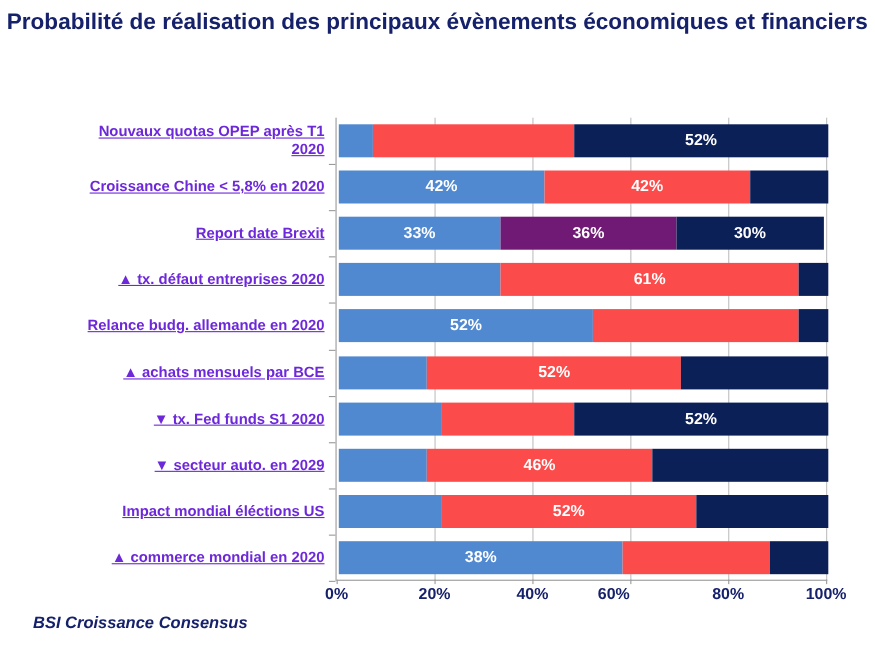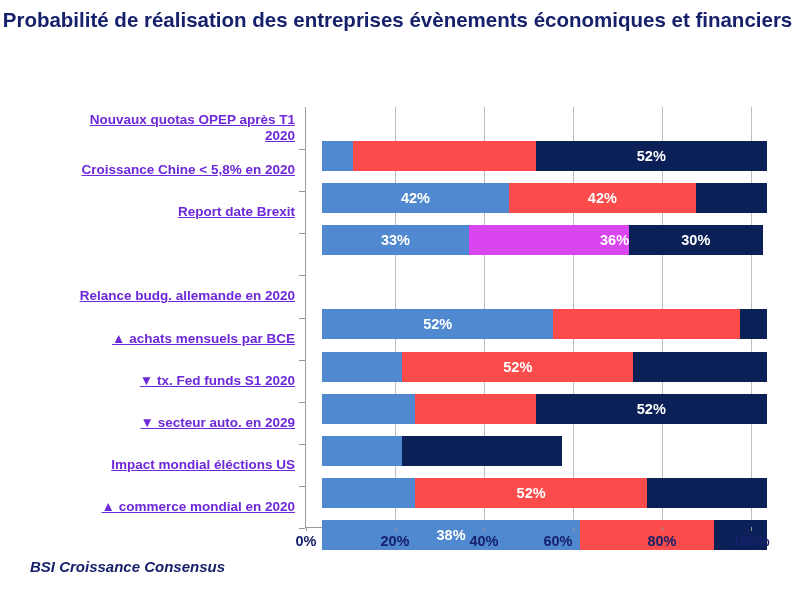--- a/index.html
+++ b/index.html
@@ -123,26 +123,25 @@
     text-align: right;
     font-size: 13.5px;
     font-weight: bold;
     line-height: 16px;
     color: #6d28d9;
     white-space: pre-line;
     text-decoration: underline;
   }
   .bar-track {
     position: absolute;
-    left: 322px;
+    left: 308px;
     width: 453px;
     height: 30px;
     top: 6px;
     display: flex;
-    margin-top: 28px;
   }
   .seg {
     height: 30px;
     display: flex;
     align-items: center;
     justify-content: center;
     font-size: 14.5px;
     font-weight: bold;
     color: #ffffff;
     overflow: hidden;
@@ -183,21 +182,21 @@
     font-weight: bold;
     font-style: italic;
     color: #16216b;
   }
 </style>
 </head>
 <body>
 
 <div id="chart-root">
 
-  <div class="chart-title">Probabilité de réalisation des entreprises évènements
+  <div class="chart-title">Probabilité de réalisation des principaux évènements
 économiques et financiers</div>
 
 
   <div class="axis-line-left"></div>
   <div class="plot-area" id="plot-area">
       <div class="grid-line" style="left: 89px;"></div>
       <div class="grid-line" style="left: 178px;"></div>
       <div class="grid-line" style="left: 267px;"></div>
       <div class="grid-line" style="left: 356px;"></div>
       <div class="grid-line" style="left: 445px;"></div>
@@ -227,26 +226,36 @@
           </div>
           <div class="seg" style="width: 71.2px; background: rgb(12, 32, 88);"></div>
         </div>
       </div>
       <div class="bar-row" style="top: 84.2px; height: 42.1px;">
         <div class="row-label">Report date Brexit</div>
         <div class="bar-track" style="top: 6.05px;">
           <div class="seg" style="width: 146.85px; background: rgb(80, 137, 208);">
             <span class="seg-label">33%</span>
           </div>
-          <div class="seg" style="width: 160.2px; background: #d946ef; justify-content: flex-end;">
+          <div class="seg" style="width: 160.2px; background: #701a75;">
             <span class="seg-label">36%</span>
           </div>
           <div class="seg" style="width: 133.5px; background: rgb(12, 32, 88);">
             <span class="seg-label">30%</span>
           </div>
+        </div>
+      </div>
+      <div class="bar-row" style="top: 126.3px; height: 42.1px;">
+        <div class="row-label">▲ tx. défaut entreprises 2020</div>
+        <div class="bar-track" style="top: 6.05px;">
+          <div class="seg" style="width: 146.85px; background: rgb(80, 137, 208);"></div>
+          <div class="seg" style="width: 271.45px; background: rgb(251, 75, 75);">
+            <span class="seg-label">61%</span>
+          </div>
+          <div class="seg" style="width: 26.7px; background: rgb(12, 32, 88);"></div>
         </div>
       </div>
       <div class="bar-row" style="top: 168.4px; height: 42.1px;">
         <div class="row-label">Relance budg. allemande en 2020</div>
         <div class="bar-track" style="top: 6.05px;">
           <div class="seg" style="width: 231.4px; background: rgb(80, 137, 208);">
             <span class="seg-label">52%</span>
           </div>
           <div class="seg" style="width: 186.9px; background: rgb(251, 75, 75);"></div>
           <div class="seg" style="width: 26.7px; background: rgb(12, 32, 88);"></div>
@@ -269,20 +278,23 @@
           <div class="seg" style="width: 120.15px; background: rgb(251, 75, 75);"></div>
           <div class="seg" style="width: 231.4px; background: rgb(12, 32, 88);">
             <span class="seg-label">52%</span>
           </div>
         </div>
       </div>
       <div class="bar-row" style="top: 294.7px; height: 42.1px;">
         <div class="row-label">▼ secteur auto. en 2029</div>
         <div class="bar-track" style="top: 6.05px;">
           <div class="seg" style="width: 80.1px; background: rgb(80, 137, 208);"></div>
+          <div class="seg" style="width: 204.7px; background: rgb(251, 75, 75);">
+            <span class="seg-label">46%</span>
+          </div>
           <div class="seg" style="width: 160.2px; background: rgb(12, 32, 88);"></div>
         </div>
       </div>
       <div class="bar-row" style="top: 336.8px; height: 42.1px;">
         <div class="row-label">Impact mondial éléctions US</div>
         <div class="bar-track" style="top: 6.05px;">
           <div class="seg" style="width: 93.45px; background: rgb(80, 137, 208);"></div>
           <div class="seg" style="width: 231.4px; background: rgb(251, 75, 75);">
             <span class="seg-label">52%</span>
           </div>

